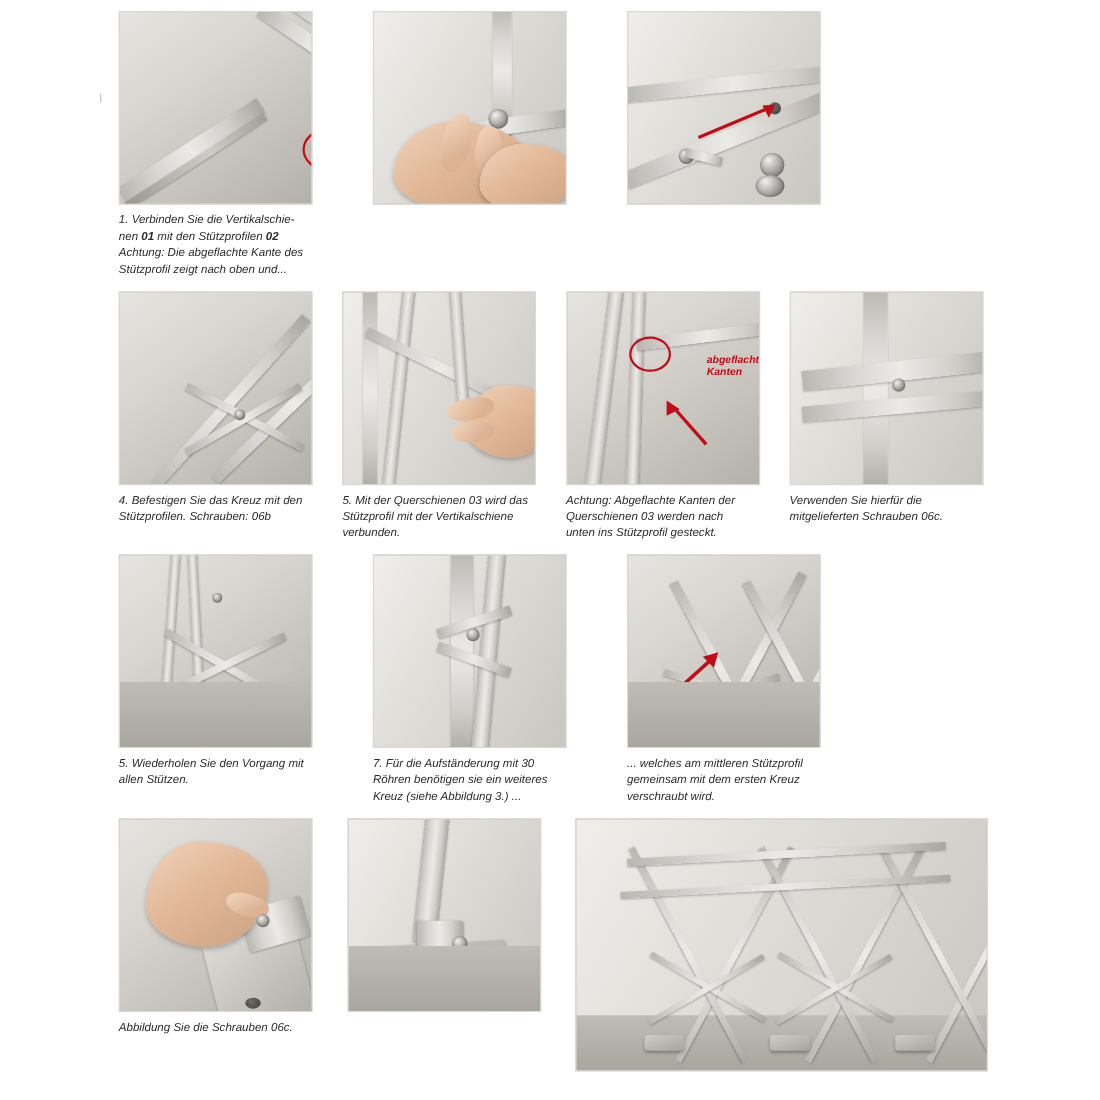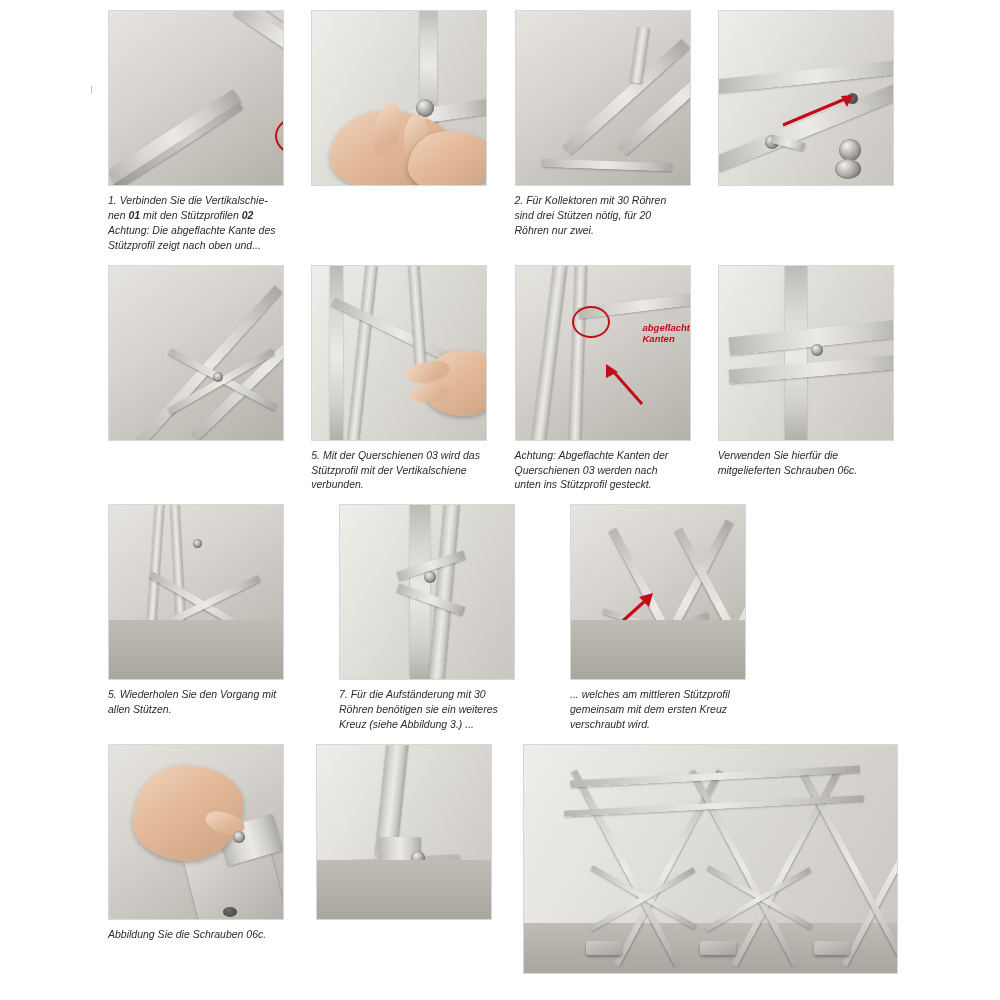--- a/index.html
+++ b/index.html
@@ -180,30 +180,20 @@
           <div class="bar v" style="left:108px; top:-6px; width:17px; height:120px;"></div>
           <div class="bar" style="left:60px; top:96px; width:120px; height:15px; transform: rotate(-8deg);"></div>
           <div class="bolt" style="left:104px; top:88px; width:18px; height:18px;"></div>
           <div class="hand" style="left:18px; top:100px; width:120px; height:80px;"></div>
           <div class="finger" style="left:62px; top:92px; width:26px; height:54px; transform: rotate(12deg);"></div>
           <div class="finger" style="left:92px; top:104px; width:24px; height:46px; transform: rotate(4deg);"></div>
           <div class="hand" style="left:96px; top:120px; width:86px; height:62px;"></div>
         </div>
       </div>
 
-      <div class="cell">
-        <div class="photo">
-          <div class="bg-wall"></div>
-          <div class="bar" style="left:30px; top:80px; width:160px; height:12px; transform: rotate(-42deg);"></div>
-          <div class="bar" style="left:86px; top:80px; width:160px; height:12px; transform: rotate(-42deg);"></div>
-          <div class="bar" style="left:118px; top:16px; width:12px; height:56px; transform: rotate(8deg);"></div>
-          <div class="bar" style="left:26px; top:150px; width:130px; height:8px; transform: rotate(2deg);"></div>
-        </div>
-        <div class="caption">2. Für Kollektoren mit 30 Röhren sind drei Stützen nötig, für 20 Röhren nur zwei.</div>
-      </div>
 
       <div class="cell">
         <div class="photo">
           <div class="bg-wall2"></div>
           <div class="bar" style="left:-10px; top:108px; width:200px; height:16px; transform: rotate(-22deg);"></div>
           <div class="bar" style="left:-4px; top:58px; width:200px; height:14px; transform: rotate(-6deg);"></div>
           <div class="hole" style="left:128px; top:82px; width:11px; height:11px;"></div>
           <svg class="redarrow" style="left:60px; top:82px;" width="80" height="36">
             <line x1="4" y1="32" x2="66" y2="6" stroke="#c20c18" stroke-width="3"></line>
             <polygon points="74,2 62,3 68,14" fill="#c20c18"></polygon>
@@ -220,20 +210,21 @@
 
       <div class="cell">
         <div class="photo">
           <div class="bg-wall"></div>
           <div class="bar" style="left:-6px; top:96px; width:210px; height:10px; transform: rotate(-48deg);"></div>
           <div class="bar" style="left:58px; top:96px; width:200px; height:10px; transform: rotate(-44deg);"></div>
           <div class="bar" style="left:54px; top:110px; width:120px; height:7px; transform: rotate(28deg);"></div>
           <div class="bar" style="left:52px; top:112px; width:120px; height:7px; transform: rotate(-30deg);"></div>
           <div class="bolt" style="left:104px; top:106px; width:10px; height:10px;"></div>
         </div>
+        <div class="caption">4. Befestigen Sie das Kreuz mit den Stützprofilen. Schrauben: 06b</div>
       </div>
 
       <div class="cell">
         <div class="photo">
           <div class="bg-wall2"></div>
           <div class="bar v" style="left:18px; top:-4px; width:13px; height:186px;"></div>
           <div class="bar" style="left:44px; top:-8px; width:12px; height:200px; transform: rotate(6deg);"></div>
           <div class="bar" style="left:14px; top:64px; width:150px; height:9px; transform: rotate(26deg);"></div>
           <div class="bar" style="left:100px; top:-6px; width:11px; height:120px; transform: rotate(-4deg);"></div>
           <div class="hand" style="left:112px; top:84px; width:80px; height:66px;"></div>

